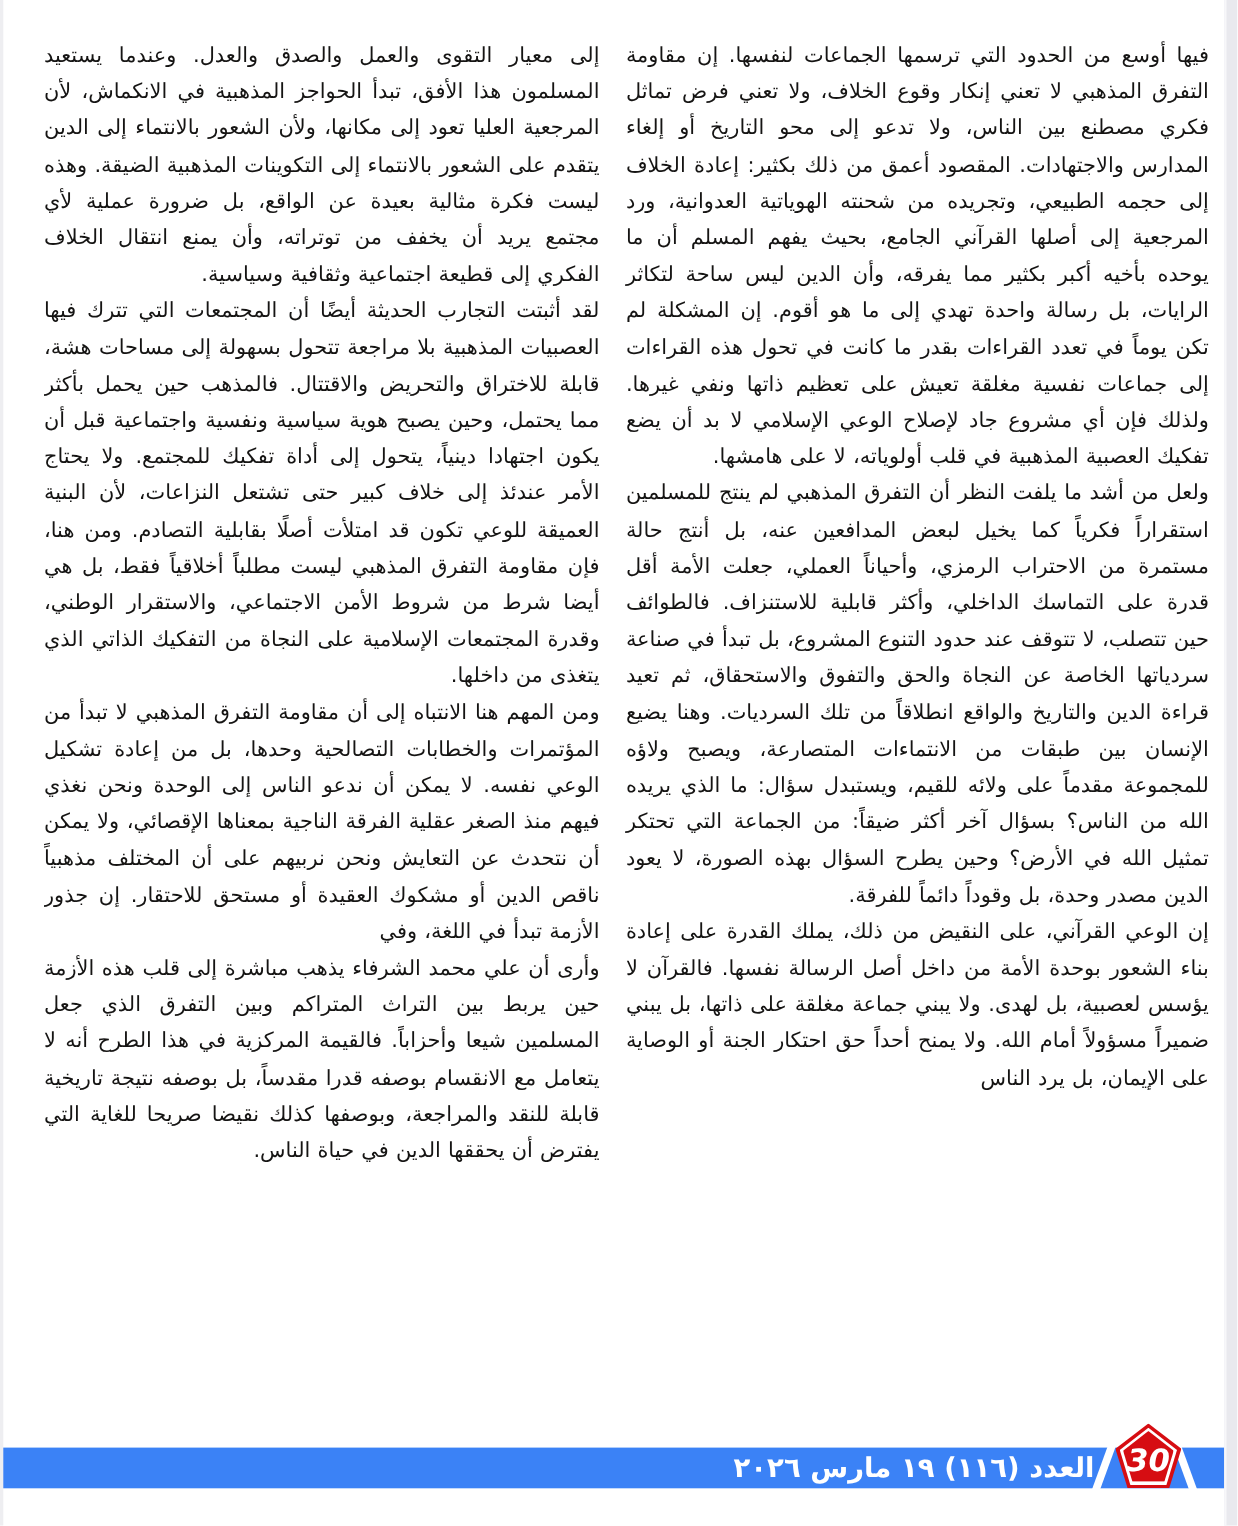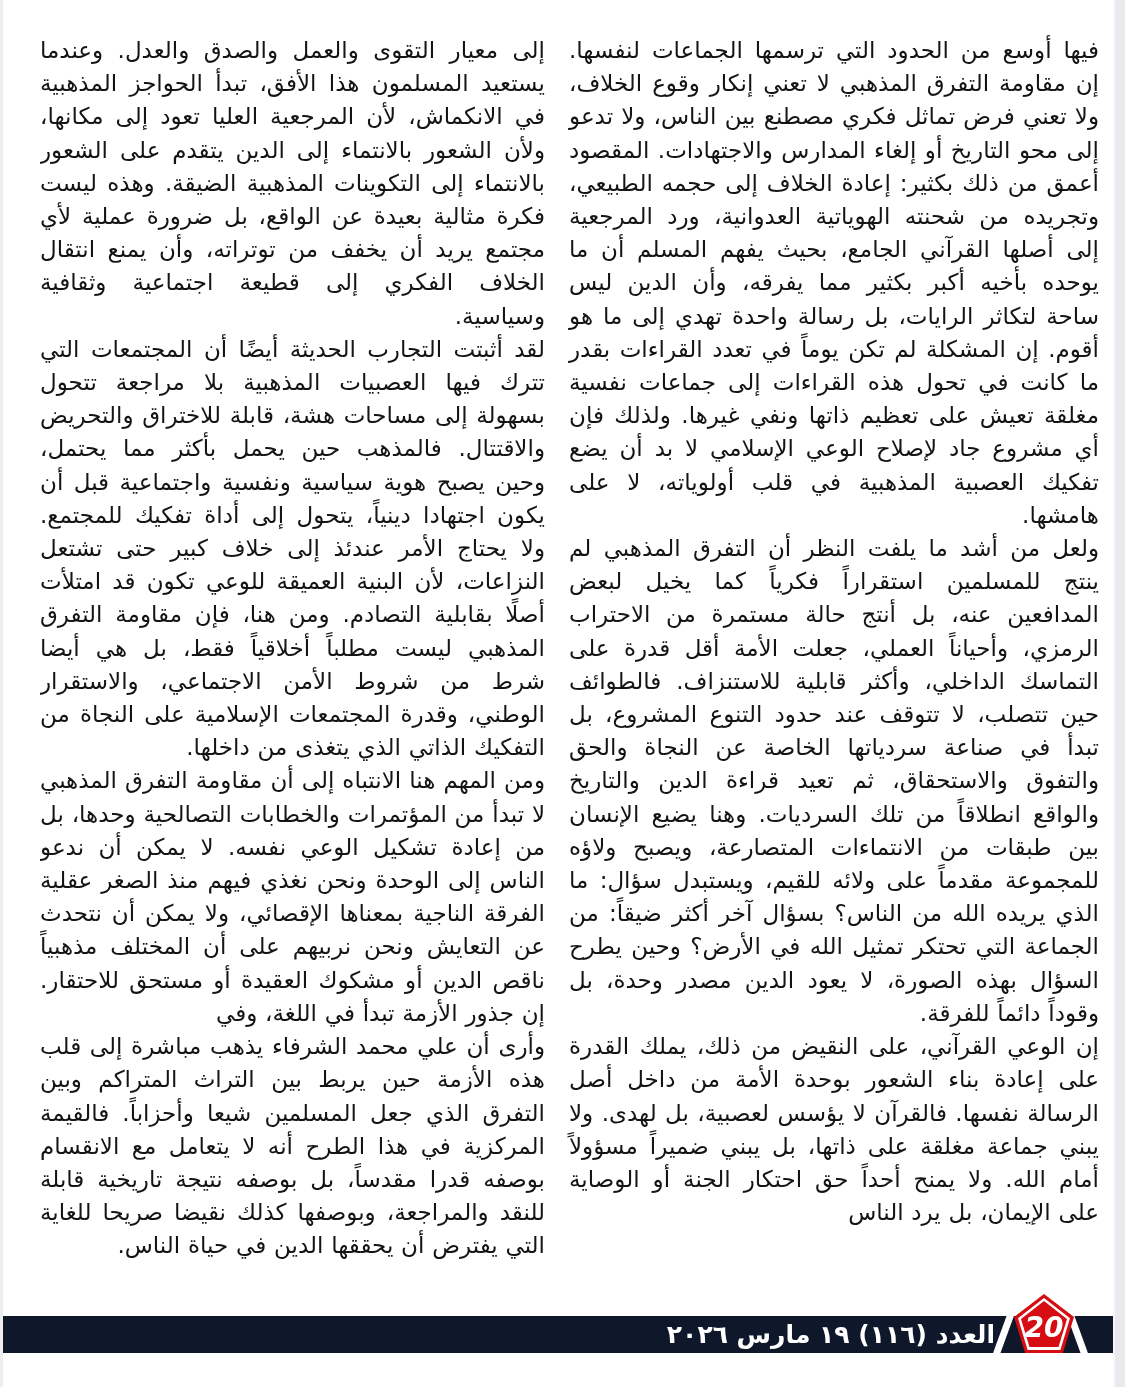--- a/index.html
+++ b/index.html
@@ -27,33 +27,33 @@
     display: flex; flex-direction: row;
     gap: 24px;
     direction: rtl;
     overflow: hidden;
   }
   .col { direction: rtl; }
   .col-right { width: 530px; flex: 0 0 530px; }
   .col-left  { flex: 1 1 auto; }
   .col p {
     margin: 0; padding: 0;
-    font-size: 23px;
+    font-size: 19px;
     line-height: 33.2px;
     color: #151413;
     text-align: justify;
     text-align-last: right;
     word-spacing: 0.5px;
   }
   
   .footer-bar {
     position: absolute;
     left: 0; top: 1316px;
     width: 1113px; height: 37px;
-    background: #0f172a;
+    background: #3b82f6;
     direction: rtl;
   }
   .footer-bar .issue {
     position: absolute;
     top: 0; line-height: 37px;
     right: 118px;
     color: #ffffff;
     font-size: 25px;
     font-weight: bold;
     letter-spacing: 0.5px;
@@ -113,17 +113,17 @@
   <span class="issue">العدد (١١٦) ١٩ مارس ٢٠٢٦</span>
 </div>
 
 <div class="slash slash-left"></div>
 <div class="slash slash-right"></div>
 
 <div class="badge">
   <div class="pent outer"></div>
   <div class="pent mid"></div>
   <div class="pent inner"></div>
-  <span class="num">20</span>
+  <span class="num">30</span>
 </div>
 
 <div class="edge-right"></div>
 <div class="edge-left"></div>
 
 </body></html>

